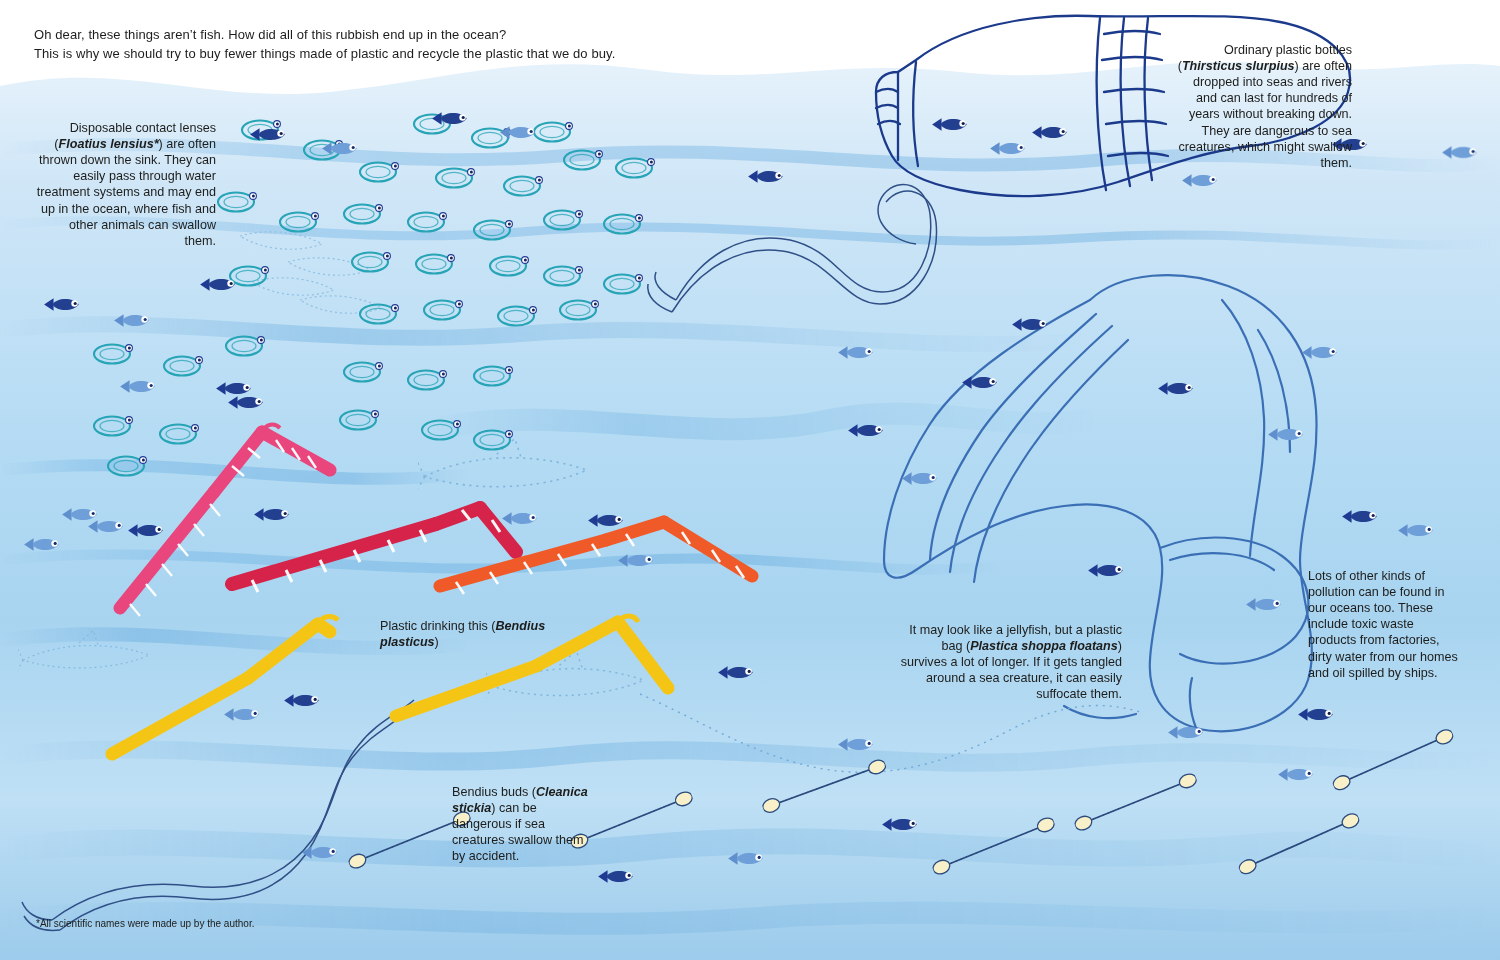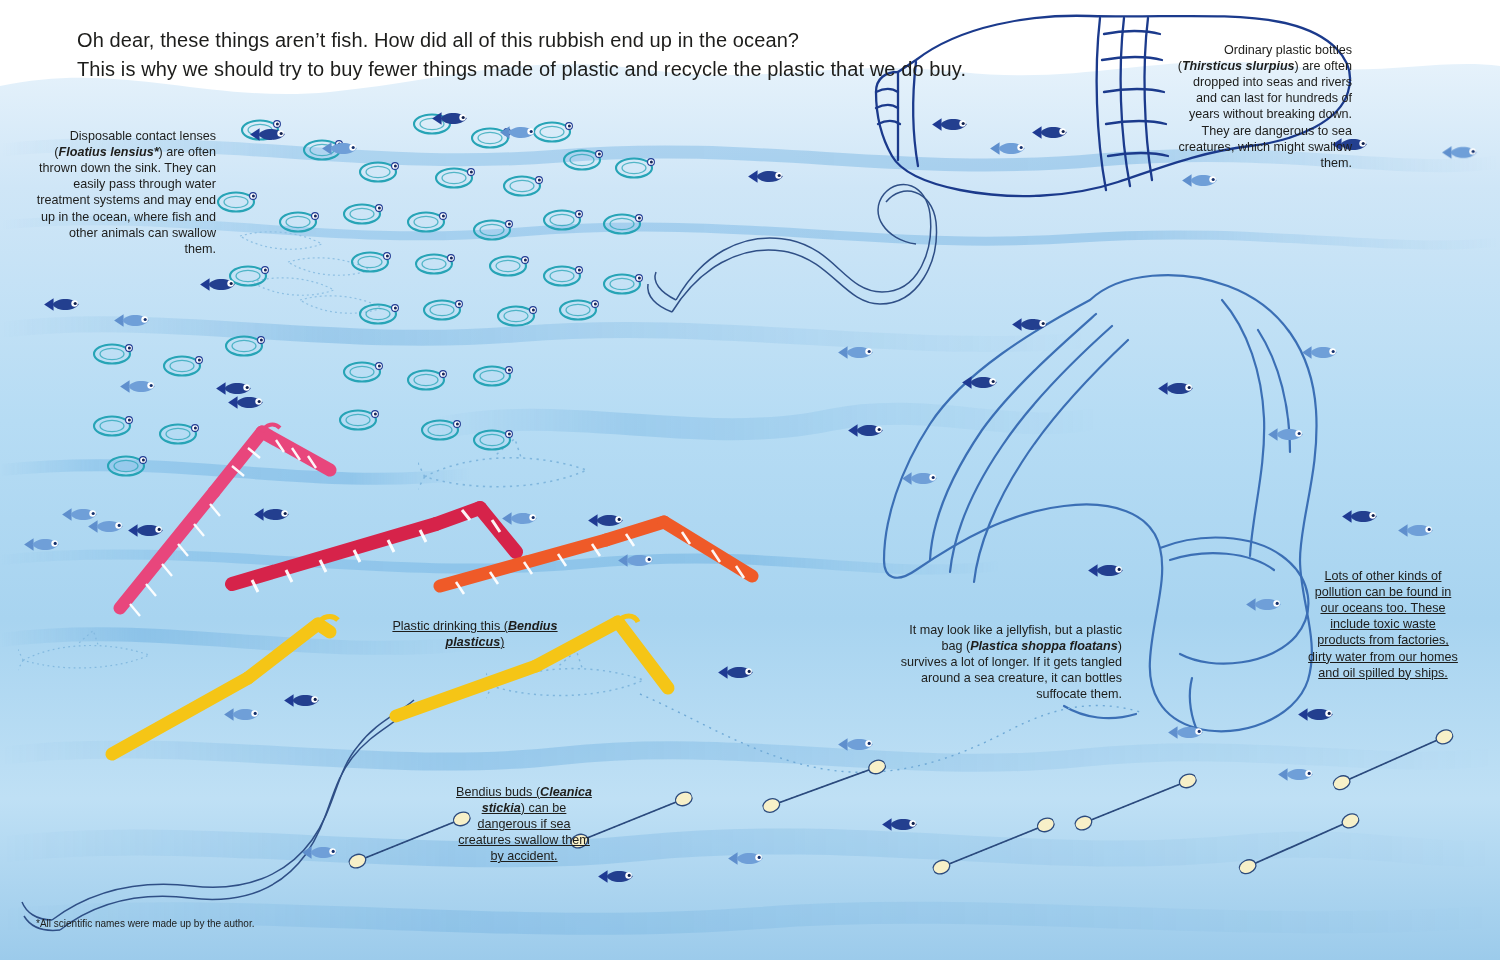--- a/index.html
+++ b/index.html
@@ -23,40 +23,39 @@
     left: 0;
     top: 0;
     width: 1500px;
     height: 960px;
   }
   .intro {
     position: absolute;
     left: 34px;
     top: 26px;
     width: 900px;
-    font-size: 20px;
+    font-size: 13px;
     line-height: 1.45;
     color: #1d1d1b;
     letter-spacing: .1px;
-    margin-left: 43px;
   }
   .caption {
     position: absolute;
     font-size: 12.6px;
     line-height: 1.28;
     color: #1d1d1b;
   }
   .caption .sci {
     font-weight: bold;
     font-style: italic;
   }
   .cap-left  { text-align: right; }
-  .cap-center{ text-align: center; text-decoration: underline; }
-
-  #cap-lenses   { left: 36px;   top: 128px;  width: 180px; }
+  .cap-center{ text-align: left; }
+
+  #cap-lenses   { left: 36px;   top: 120px;  width: 180px; }
   #cap-bottles  { left: 1174px; top: 42px;   width: 178px; }
   #cap-straw    { left: 380px;  top: 618px;  width: 190px; }
   #cap-bag      { left: 894px;  top: 622px;  width: 228px; }
   #cap-other    { left: 1308px; top: 568px;  width: 150px; }
   #cap-buds     { left: 452px;  top: 784px;  width: 144px; }
   #footnote {
     position: absolute;
     left: 36px;
     top: 918px;
     width: 320px;
@@ -401,21 +400,21 @@
 
   <div class="caption cap-left" id="cap-bottles">
     <span>Ordinary plastic bottles (</span><span class="sci">Thirsticus slurpius</span><span>) are often dropped into seas and rivers and can last for hundreds of years without breaking down. They are dangerous to sea creatures, which might swallow them.</span>
   </div>
 
   <div class="caption cap-center" id="cap-straw">
     <span>Plastic drinking this (</span><span class="sci">Bendius plasticus</span><span>)</span>
   </div>
 
   <div class="caption cap-left" id="cap-bag">
-    <span>It may look like a jellyfish, but a plastic bag (</span><span class="sci">Plastica shoppa floatans</span><span>) survives a lot of longer. If it gets tangled around a sea creature, it can bottles suffocate them.</span>
+    <span>It may look like a jellyfish, but a plastic bag (</span><span class="sci">Plastica shoppa floatans</span><span>) survives a lot of longer. If it gets tangled around a sea creature, it can easily suffocate them.</span>
   </div>
 
   <div class="caption cap-center" id="cap-other">
     <span>Lots of other kinds of pollution can be found in our oceans too. These include toxic waste products from factories, dirty water from our homes and oil spilled by ships.</span>
   </div>
 
   <div class="caption cap-center" id="cap-buds">
     <span>Bendius buds (</span><span class="sci">Cleanica stickia</span><span>) can be dangerous if sea creatures swallow them by accident.</span>
   </div>
 

